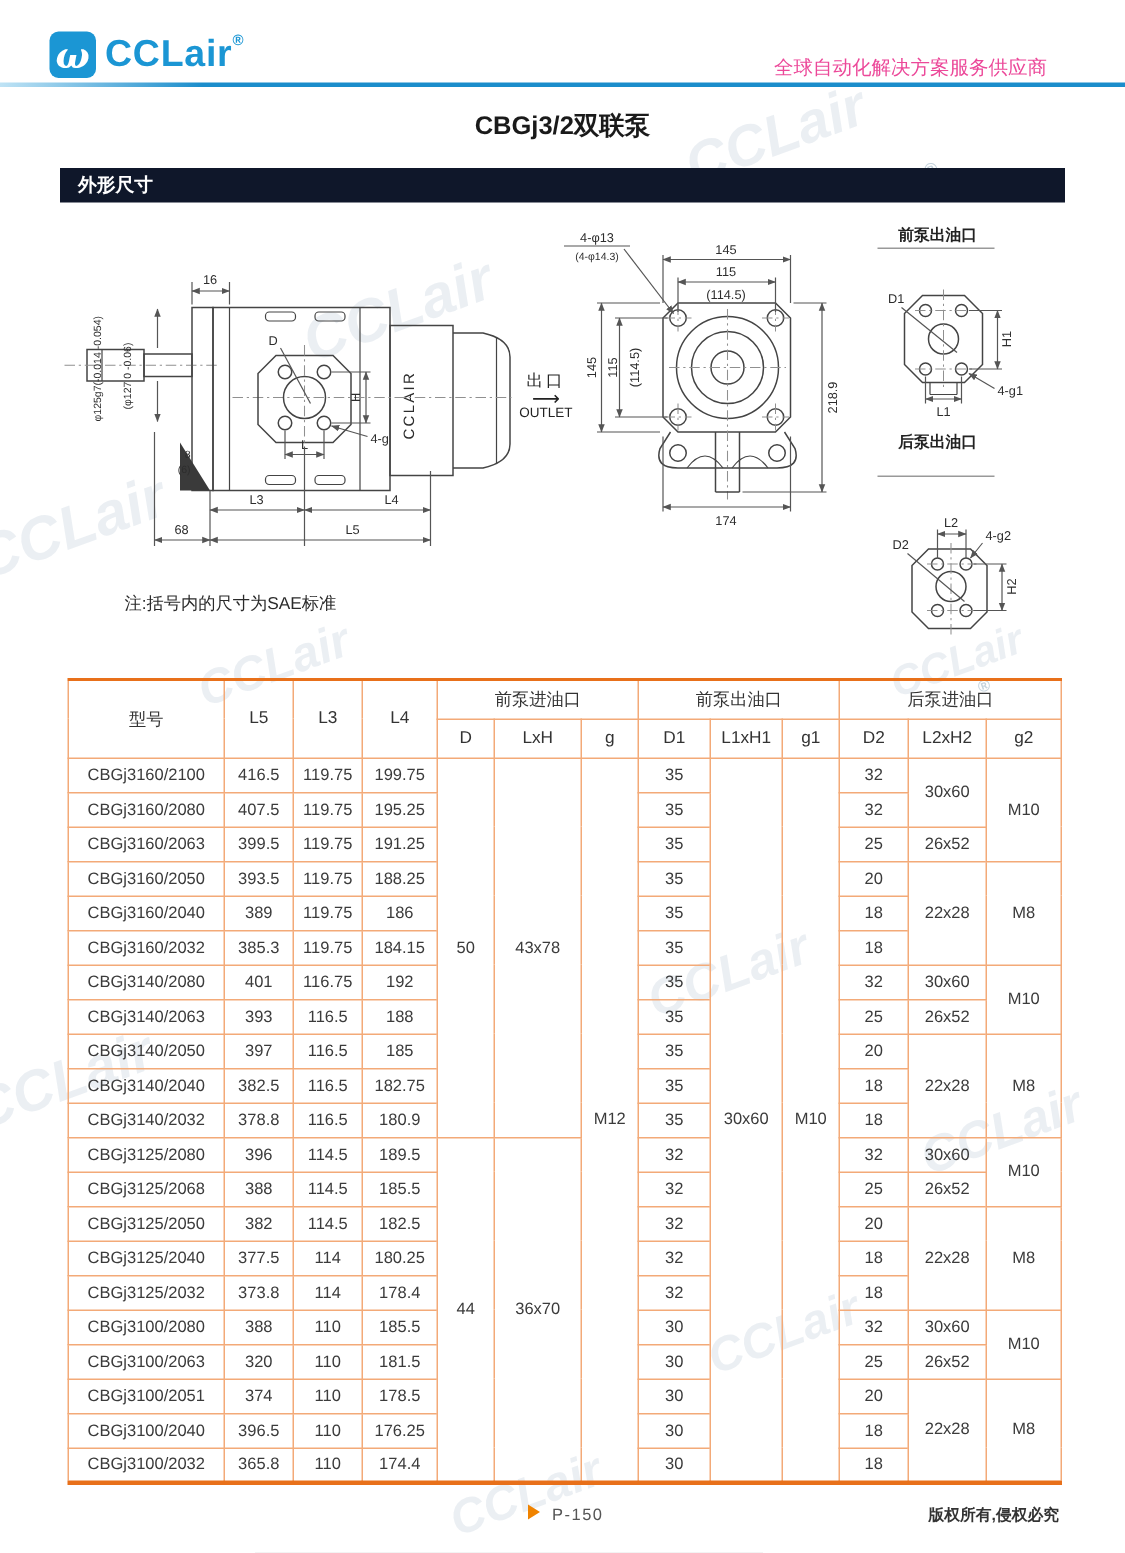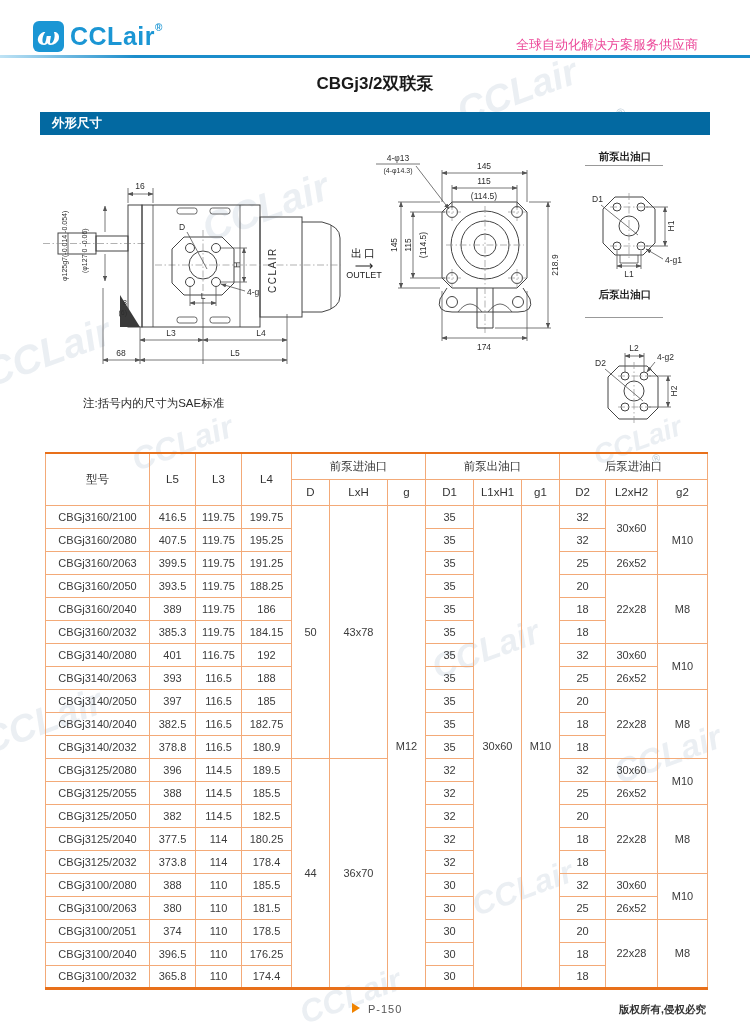--- a/index.html
+++ b/index.html
@@ -9,21 +9,21 @@
   .logo-box{position:absolute;left:33px;top:21px;width:31px;height:31px;background:#1b96d4;
             border-radius:6px;color:#fff;text-align:center;line-height:31px;
             font-family:"DejaVu Serif",serif;font-style:italic;font-size:24px;font-weight:bold;}
   .logo-text{position:absolute;left:70px;top:22px;color:#1b96d4;font-size:25px;font-weight:bold;letter-spacing:0.5px;}
   .logo-reg{font-size:10px;vertical-align:14px;font-weight:bold;}
   .tagline{position:absolute;right:52px;top:36px;color:#ec4899;font-size:13px;font-weight:normal;}
   .divider{position:absolute;left:0;top:55px;width:750px;height:3px;
            background:linear-gradient(90deg,#bfe3f5,#1b8dcb 18%,#1b8dcb);}
   .doc-title{position:absolute;left:0;top:72px;width:750px;text-align:center;
              font-size:17px;font-weight:bold;color:#1a1a1a;}
-  .section-bar{position:absolute;left:40px;top:112px;width:670px;height:23px;background:#0369a1;
+  .section-bar{position:absolute;left:40px;top:112px;width:670px;height:23px;background:#0f172a;
                color:#fff;font-size:12.5px;font-weight:bold;line-height:23px;padding-left:12px;box-sizing:border-box;}
   
   .notes{position:absolute;left:83px;top:392px;font-size:11.5px;color:#2a2a2a;line-height:23px;}
   
   .drw{position:absolute;}
   .ol{stroke:#444;stroke-width:1;fill:none;}
   .ol2{stroke:#444;stroke-width:0.8;fill:none;}
   .dl{stroke:#555;stroke-width:0.8;fill:none;}
   .cl{stroke:#909090;stroke-width:0.7;fill:none;stroke-dasharray:7 2.5 1.5 2.5;}
   .dt{font-size:8.5px;fill:#2d2d2d;}
@@ -481,21 +481,21 @@
           <td>114.5</td>
           <td>189.5</td>
         <td rowspan="10">44</td>
         <td rowspan="10">36x70</td>
         <td>32</td>
           <td>32</td>
           <td>30x60</td>
           <td rowspan="2">M10</td>
       </tr>
       <tr>
-        <td>CBGj3125/2055</td>
+        <td>CBGj3125/2068</td>
           <td>388</td>
           <td>114.5</td>
           <td>185.5</td>
           <td>32</td>
           <td>25</td>
           <td>26x52</td>
       </tr>
       <tr>
         <td>CBGj3125/2050</td>
           <td>382</td>
@@ -527,21 +527,21 @@
           <td>388</td>
           <td>110</td>
           <td>185.5</td>
           <td>30</td>
           <td>32</td>
           <td>30x60</td>
           <td rowspan="2">M10</td>
       </tr>
       <tr>
         <td>CBGj3100/2063</td>
-          <td>380</td>
+          <td>320</td>
           <td>110</td>
           <td>181.5</td>
           <td>30</td>
           <td>25</td>
           <td>26x52</td>
       </tr>
       <tr>
         <td>CBGj3100/2051</td>
           <td>374</td>
           <td>110</td>

